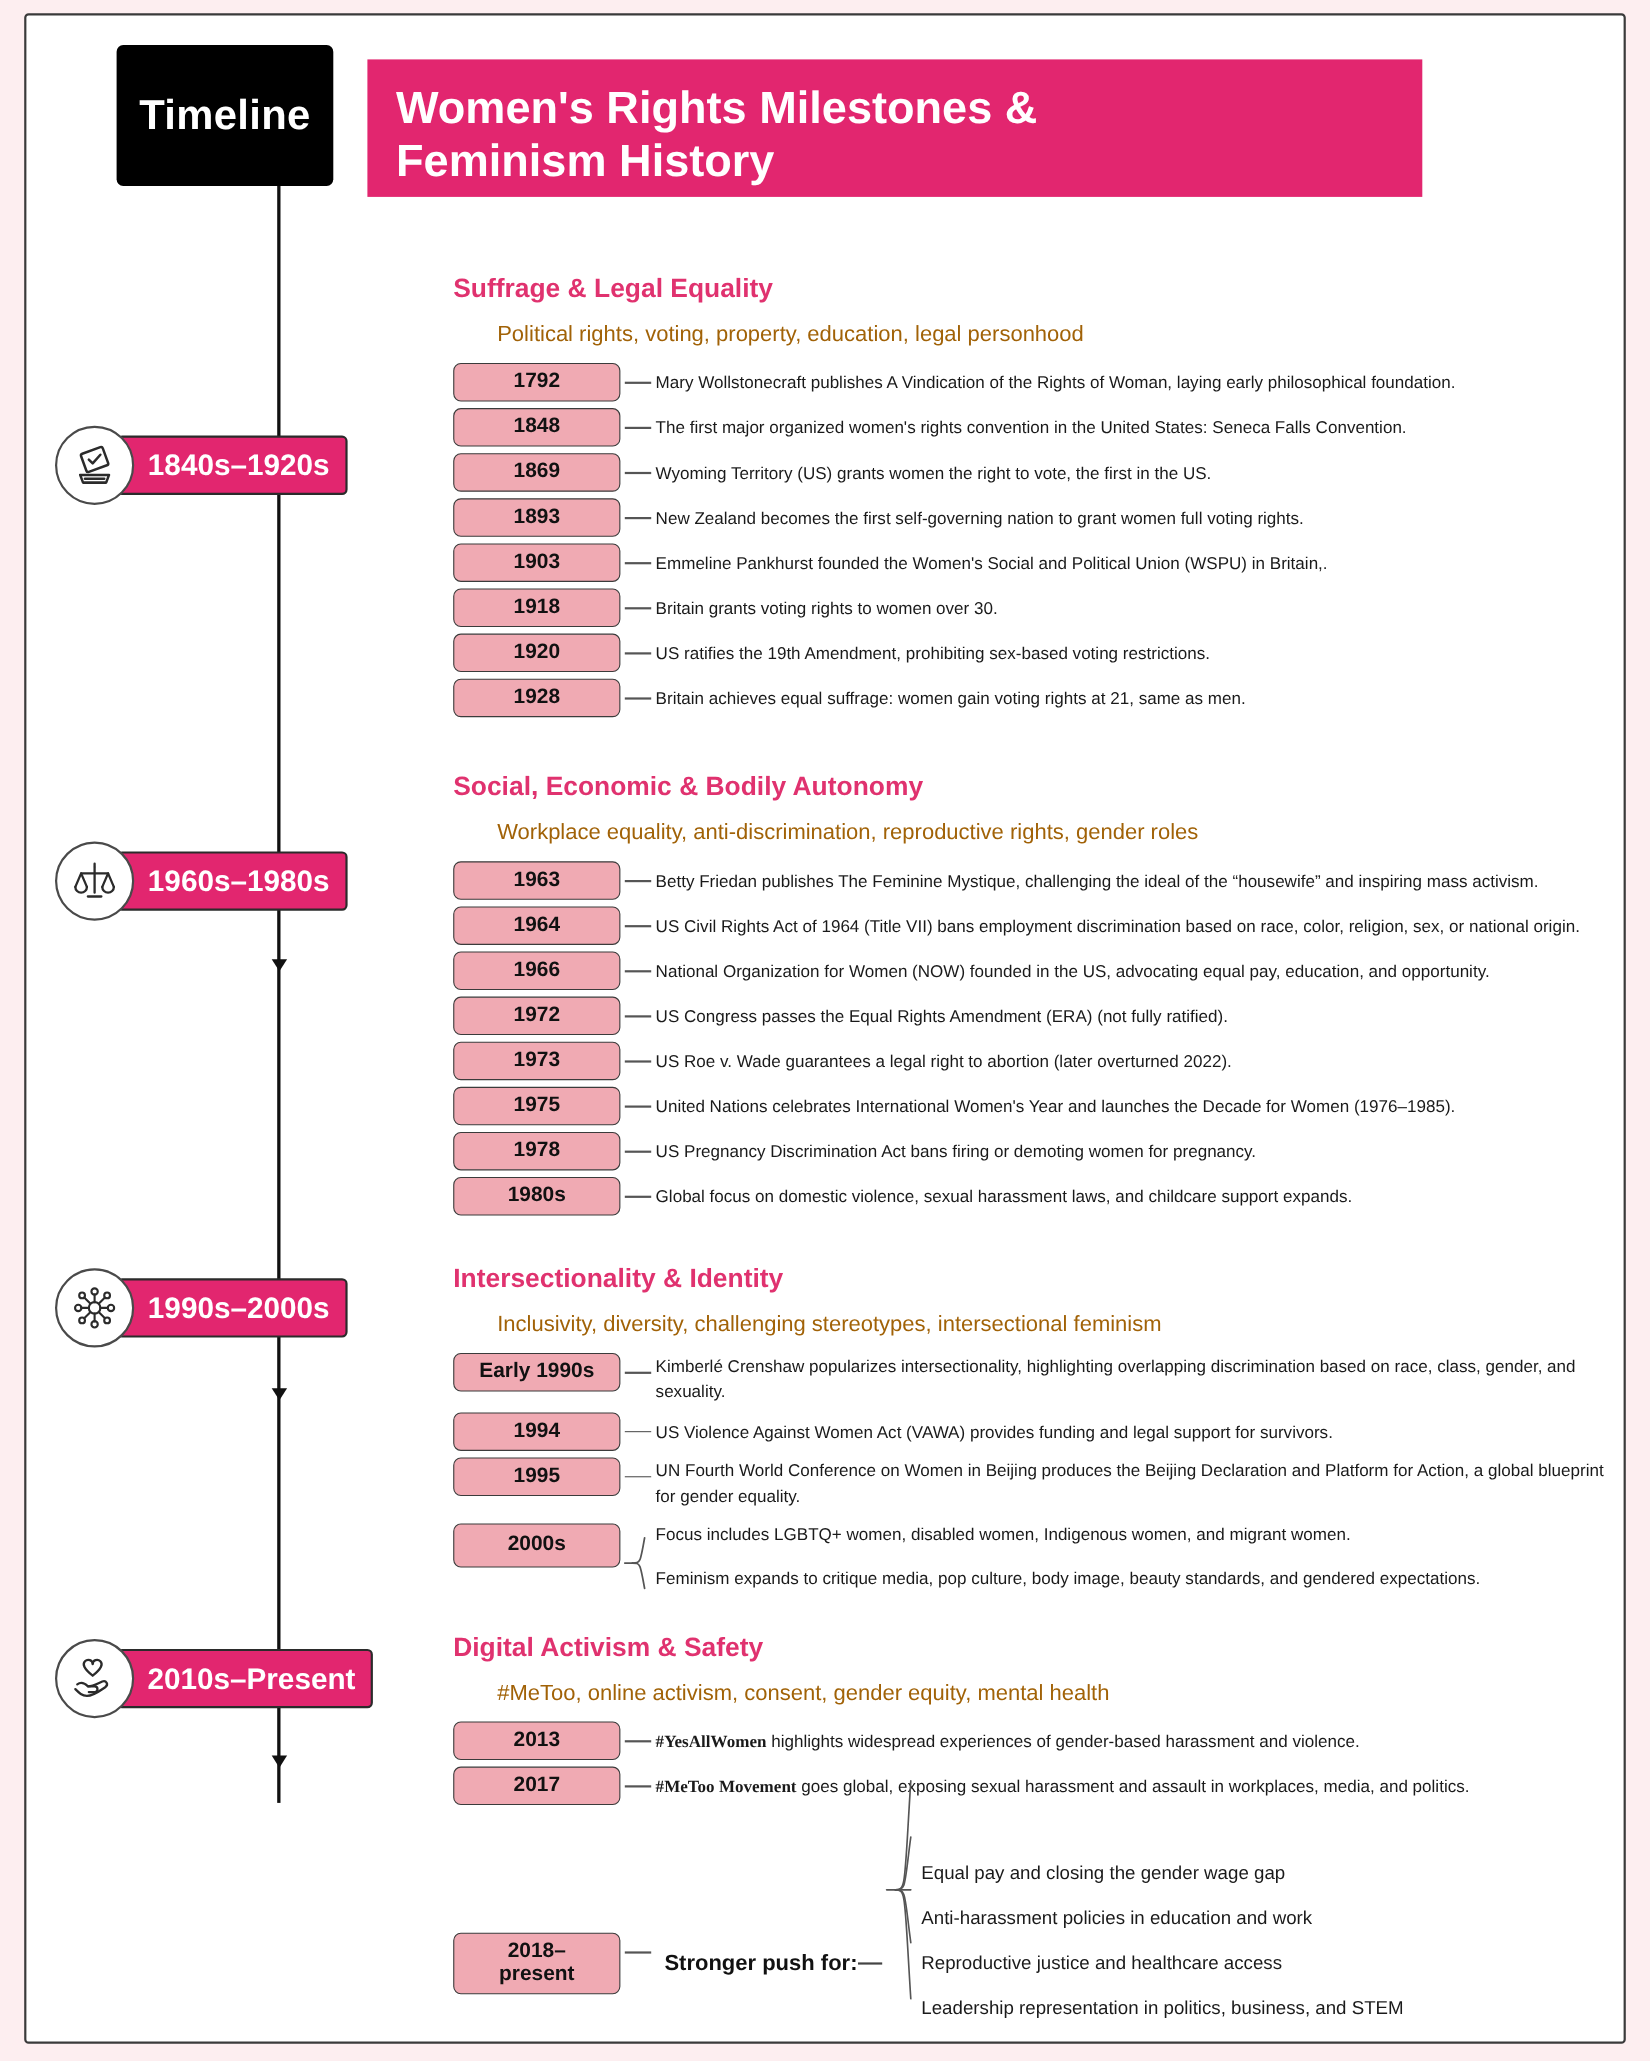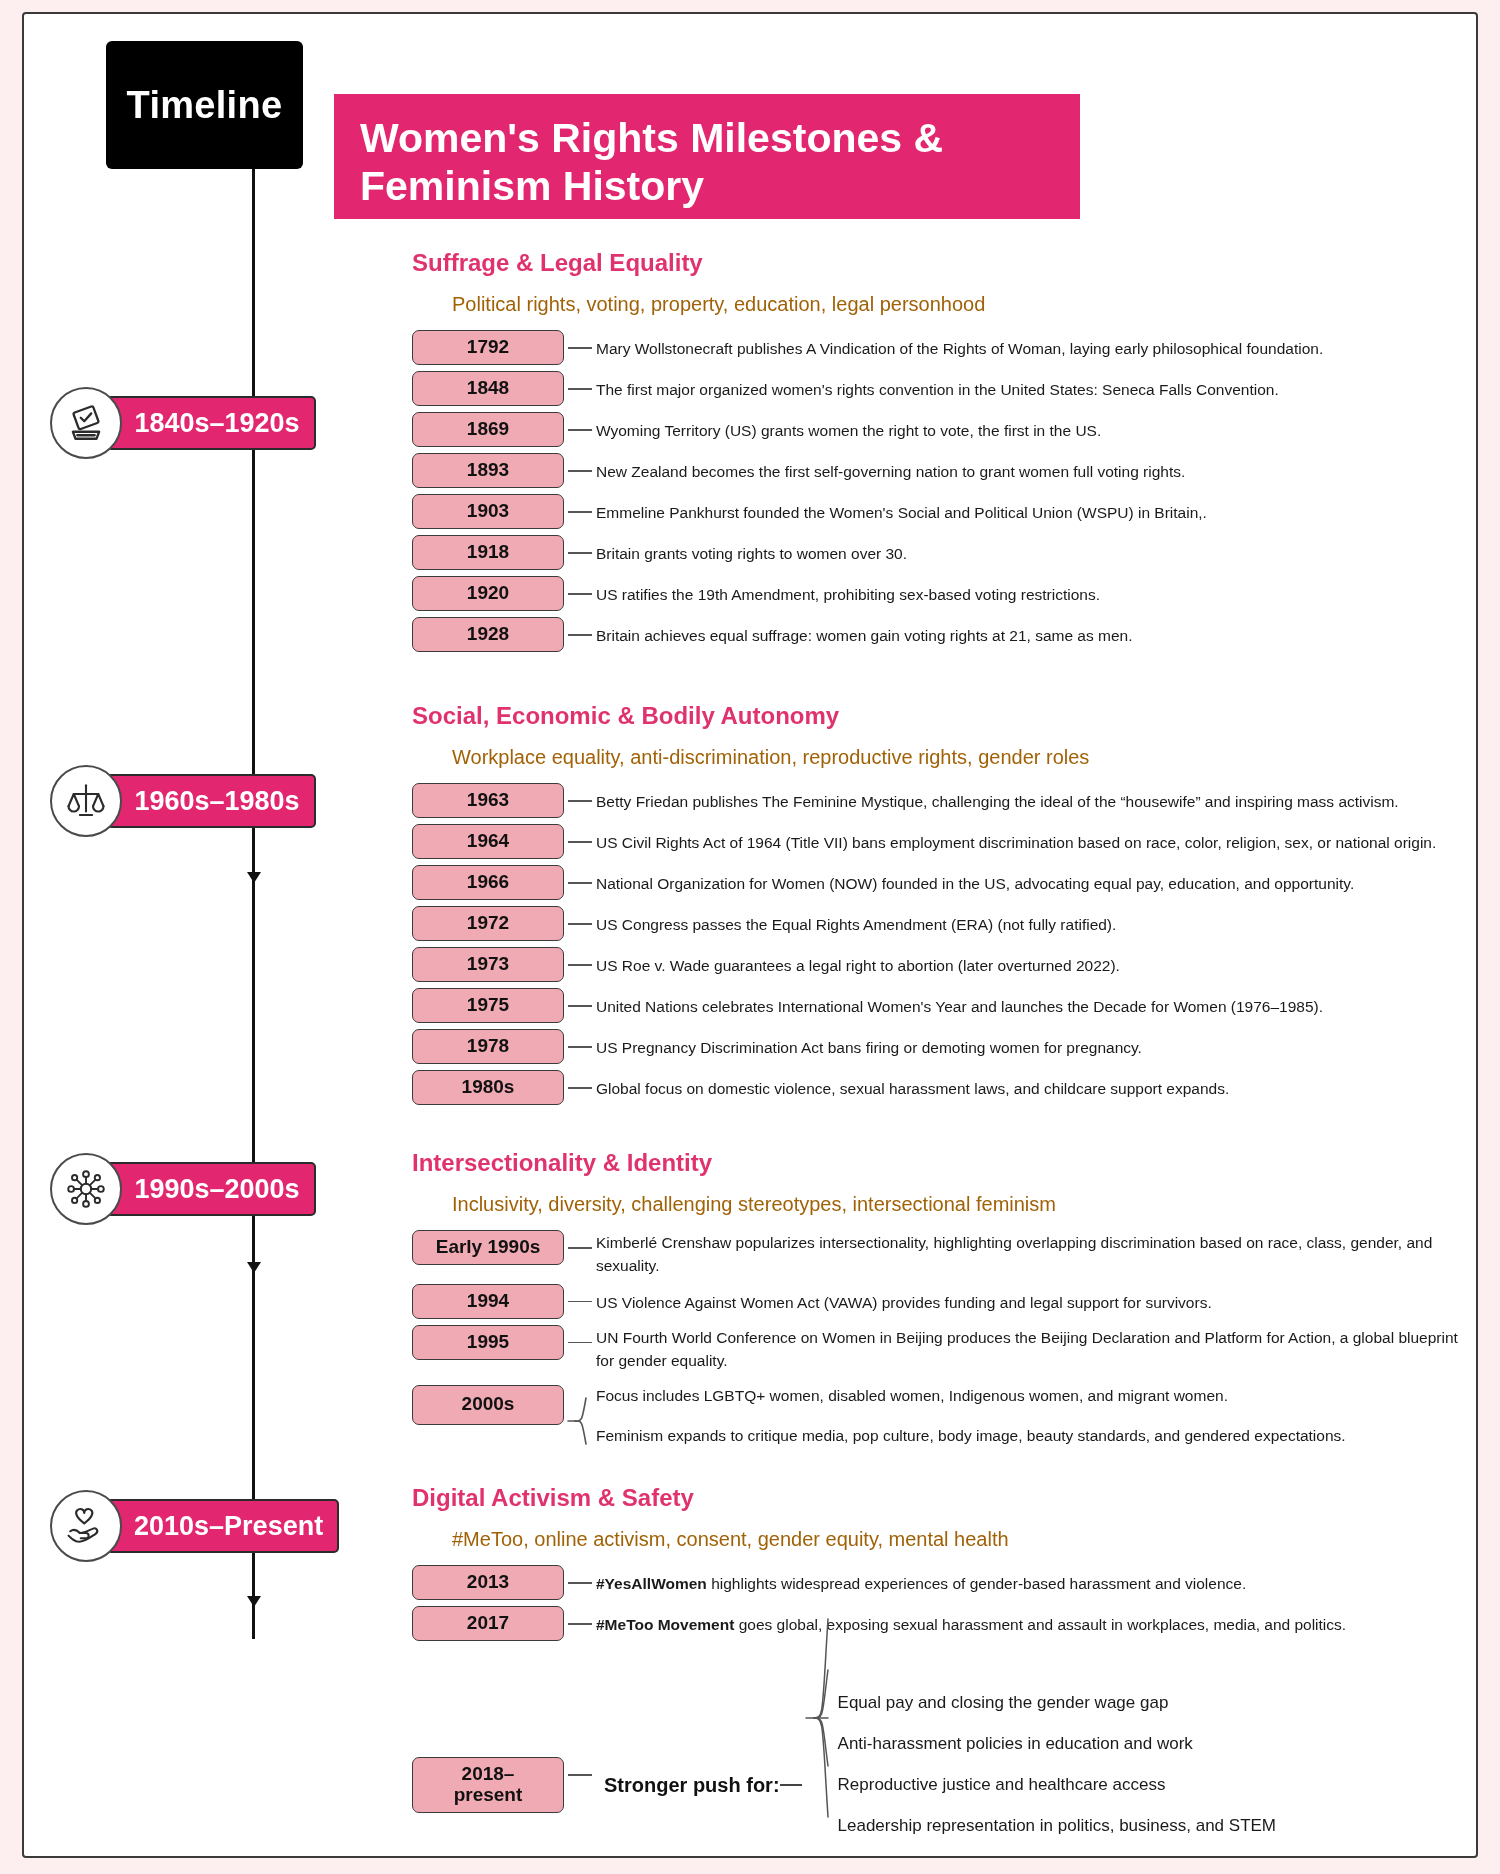--- a/index.html
+++ b/index.html
@@ -34,24 +34,23 @@
   .hdr-badge-text {
     color: #ffffff;
     font-size: 38px;
     font-weight: bold;
     letter-spacing: .3px;
   }
 
   .hdr-title {
     position: absolute;
     left: 310px; top: 40px;
-    width: 746px; height: 125px;
+    width: 959px; height: 125px;
     background: #e2266f;
     padding: 20px 26px 0 26px;
-    margin-top: 40px;
   }
   .hdr-title-text {
     color: #ffffff;
     font-size: 41px;
     font-weight: bold;
     line-height: 1.18;
     white-space: pre-line;
   }
 
   
@@ -156,21 +155,21 @@
     width: 24px; height: 1.6px;
     background: #555;
   }
   .desc {
     font-size: 15.5px;
     color: #1a1a1a;
     line-height: 1.48;
     padding-top: 8px;
     max-width: 905px;
   }
-  .desc b { font-weight: bold; }
+  .desc b { font-weight: bold; font-family: Liberation Serif, serif; }
 
   
   .row-brace { margin-bottom: 6px; }
   .brace-wrap {
     flex: 0 0 auto;
     width: 32px;
     position: relative;
   }
   .brace-svg { position: absolute; left: 2px; top: 6px; }
   .desc-stack { display: flex; flex-direction: column; }

